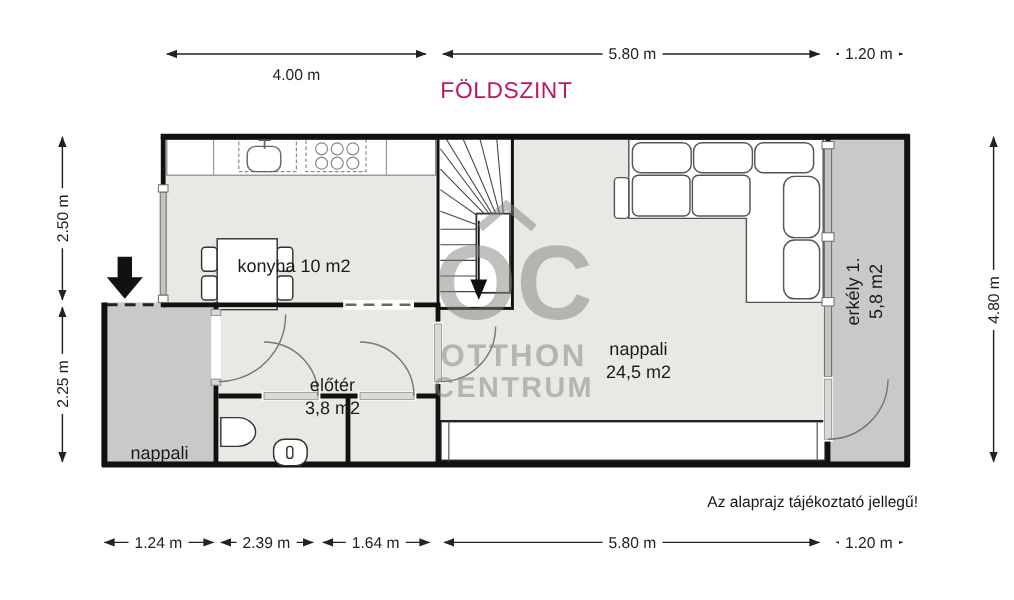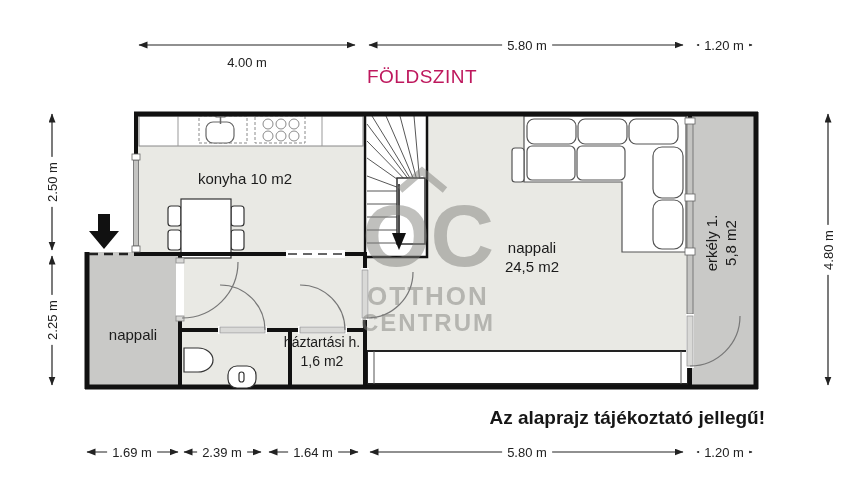--- a/index.html
+++ b/index.html
@@ -2,26 +2,26 @@
 <html><head>
 <meta charset="utf-8">
 <style>
   html,body{margin:0;padding:0;background:#fff;}
   .canvas{
     position:relative;width:845px;height:500px;background:#fff;overflow:hidden;
     font-family:"Liberation Sans", sans-serif;color:#1b1b1b;
   }
   .canvas svg{position:absolute;left:0;top:0;}
   .lbl{position:absolute;transform:translate(-50%,-50%);white-space:nowrap;
-       font-size:15px;line-height:19px;text-align:center;color:#1b1b1b;}
+       font-size:15px;line-height:19px;text-align:center;color:#1b1b1b;margin-top:44px;}
   .lbl.small{font-size:14px;}
   .title{position:absolute;transform:translate(-50%,-50%);font-size:19px;
          letter-spacing:.5px;color:#be185d;white-space:nowrap;}
-  .note{position:absolute;transform:translate(-100%,-50%);font-size:19px;
-        color:#161616;white-space:nowrap;font-weight:bold;}
+  .note{position:absolute;transform:translate(-100%,-50%);font-size:13px;
+        color:#161616;white-space:nowrap;}
   .dim{position:absolute;transform:translate(-50%,-50%);font-size:13px;color:#222;
        background:#fff;padding:0 5px;white-space:nowrap;}
   .dim.rot{transform:translate(-50%,-50%) rotate(-90deg);}
   .erk{position:absolute;transform:translate(-50%,-50%) rotate(-90deg);
        font-size:15px;line-height:19px;text-align:center;white-space:nowrap;color:#1b1b1b;}
 </style>
 </head>
 <body>
 
 <div class="canvas">
@@ -207,34 +207,34 @@
   </svg>
 
   <div class="title" style="left:422px;top:77px">FÖLDSZINT</div>
   <div class="note" style="left:765px;top:418px">Az alaprajz tájékoztató jellegű!</div>
 
   <div class="lbl" style="left:245px;top:178px">konyha 10 m2</div>
   <div class="lbl" style="left:532px;top:257px">
     <div>nappali</div>
     <div>24,5 m2</div>
   </div>
+  <div class="lbl" style="left:277px;top:287px">
+    <div>előtér</div>
+    <div>3,8 m2</div>
+  </div>
   <div class="lbl" style="left:133px;top:334px">nappali</div>
-  <div class="lbl small" style="left:322px;top:352px">
-    <div>háztartási h.</div>
-    <div>1,6 m2</div>
-  </div>
   <div class="erk" style="left:721px;top:243px">
     <div>erkély 1.</div>
     <div>5,8 m2</div>
   </div>
 
   <span class="dim" style="left:247px;top:62px">4.00 m</span>
   <span class="dim" style="left:527px;top:45px">5.80 m</span>
   <span class="dim" style="left:724px;top:45px">1.20 m</span>
-  <span class="dim" style="left:132px;top:452px">1.69 m</span>
+  <span class="dim" style="left:132px;top:452px">1.24 m</span>
   <span class="dim" style="left:222px;top:452px">2.39 m</span>
   <span class="dim" style="left:313px;top:452px">1.64 m</span>
   <span class="dim" style="left:527px;top:452px">5.80 m</span>
   <span class="dim" style="left:724px;top:452px">1.20 m</span>
   <span class="dim rot" style="left:52px;top:182px">2.50 m</span>
   <span class="dim rot" style="left:52px;top:320px">2.25 m</span>
   <span class="dim rot" style="left:828px;top:250px">4.80 m</span>
 
 </div>
 

